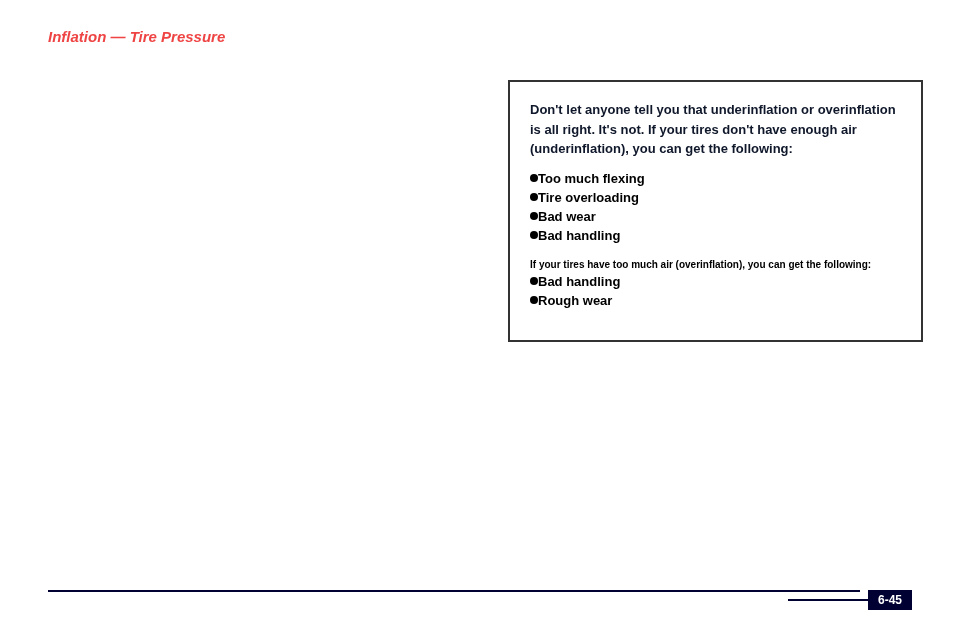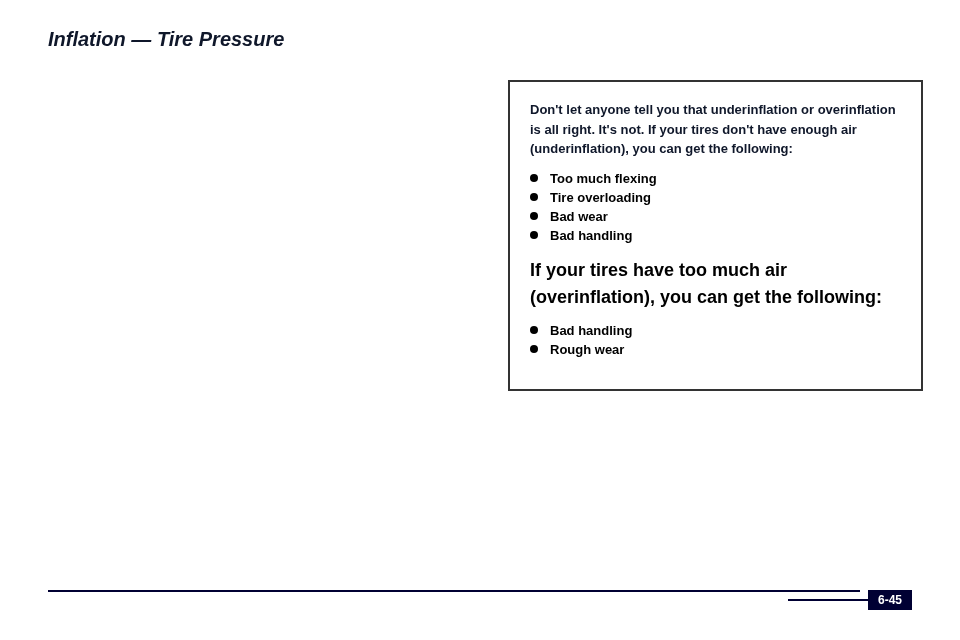--- a/index.html
+++ b/index.html
@@ -21,23 +21,23 @@
       width: 960px;
       height: 640px;
       background: #ffffff;
       position: relative;
     }
 
     .page-title {
       position: absolute;
       top: 28px;
       left: 48px;
-      font-size: 20px;
+      font-size: 15px;
       font-weight: bold;
-      color: #0f172a;
+      color: #ef4444;
       font-style: italic;
     }
 
     .info-box {
       position: absolute;
       top: 80px;
       left: 508px;
       width: 415px;
       border: 2px solid #333333;
       padding: 18px 20px;
@@ -58,37 +58,36 @@
       margin: 0 0 12px 0;
     }
 
     .bullet-list li {
       font-size: 13px;
       font-weight: bold;
       color: #000000;
       padding: 2px 0;
       display: flex;
       align-items: center;
-      gap: 12px;
+      gap: 0;
     }
 
     .bullet-dot {
       width: 8px;
       height: 8px;
       background: #000000;
       border-radius: 50%;
       flex-shrink: 0;
     }
 
     .overinflation-text {
-      font-size: 18px;
+      font-size: 10px;
       font-weight: bold;
       color: #000000;
       line-height: 1.5;
-      margin-bottom: 10px;
     }
 
     .bottom-line {
       position: absolute;
       bottom: 48px;
       left: 48px;
       right: 100px;
       height: 2px;
       background: #000033;
     }

